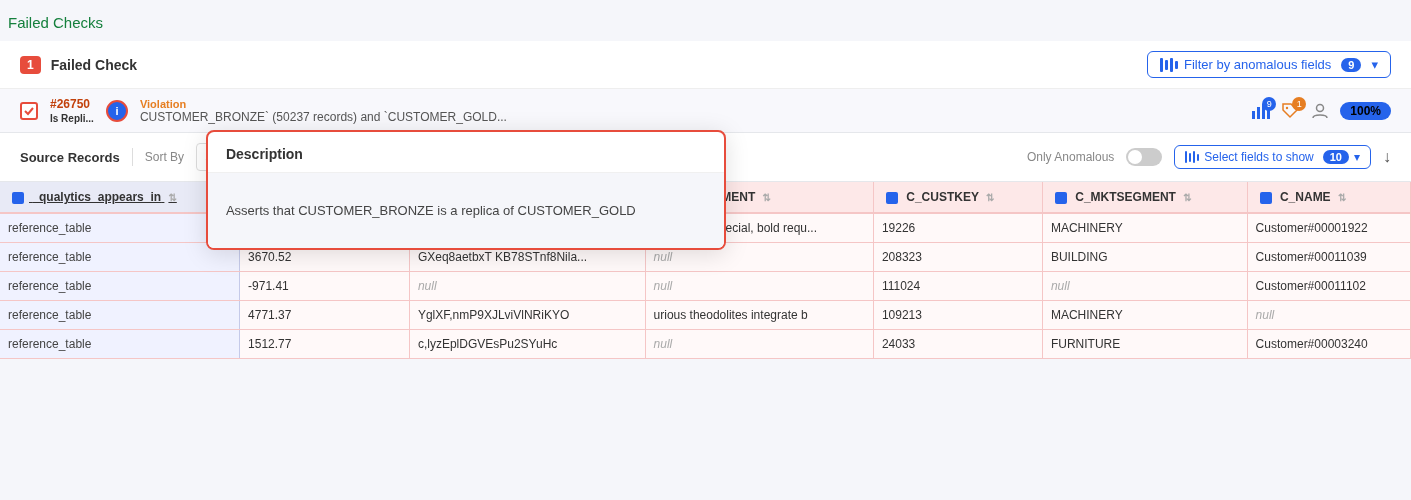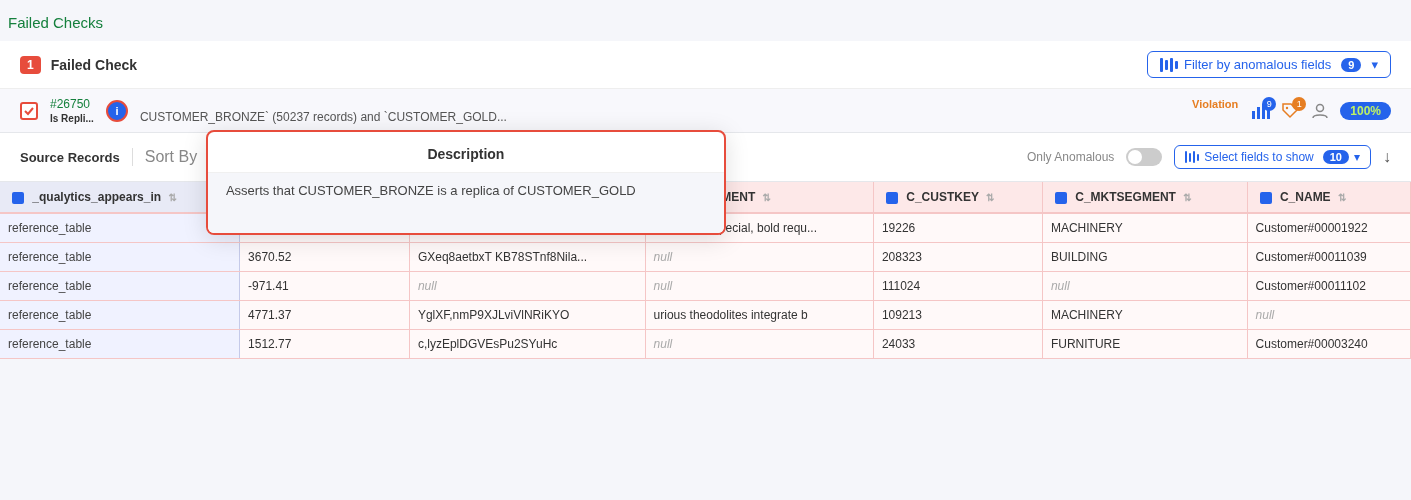--- a/index.html
+++ b/index.html
@@ -77,21 +77,21 @@
       height: 18px;
       border: 2px solid #e74c3c;
       border-radius: 3px;
       display: flex;
       align-items: center;
       justify-content: center;
       background: #fff;
       flex-shrink: 0;
     }
     .check-checkbox svg { width: 12px; height: 12px; }
-    .check-id { color: #15803d; font-size: 12px; }
+    .check-id { color: #c2410c; font-size: 12px; font-weight: bold; }
     .info-icon-wrapper {
       position: relative;
       display: inline-flex;
       align-items: center;
     }
     .info-circle {
       width: 22px;
       height: 22px;
       border-radius: 50%;
       background: #2563eb;
@@ -100,21 +100,21 @@
       align-items: center;
       justify-content: center;
       color: #fff;
       font-size: 11px;
       font-weight: 700;
       cursor: pointer;
       z-index: 10;
     }
     .check-name { font-weight: 600; font-size: 10px; color: #333; }
     .violation-col { flex: 1; }
-    .violation-label { color: #e67e22; font-size: 11px; font-weight: 600; text-align: right; }
+    .violation-label { color: #e67e22; font-size: 11px; font-weight: 600; }
     .violation-text { color: #555; font-size: 12px; }
     .check-actions {
       display: flex;
       align-items: center;
       gap: 10px;
     }
     .icon-btn {
       position: relative;
       display: inline-flex;
       align-items: center;
@@ -144,21 +144,21 @@
       border-radius: 50%;
       width: 14px;
       height: 14px;
       font-size: 9px;
       display: flex;
       align-items: center;
       justify-content: center;
     }
     .progress-badge {
       background: #2563eb;
-      color: #bef264;
+      color: #000000;
       border-radius: 12px;
       padding: 2px 10px;
       font-size: 12px;
       font-weight: 700;
     }
 
     
     .tooltip-popup {
       position: absolute;
       left: 100px;
@@ -170,42 +170,41 @@
       box-shadow: 0 4px 24px rgba(0,0,0,0.13);
       padding: 0;
       width: 520px;
     }
     .tooltip-title {
       font-size: 14px;
       font-weight: 600;
       color: #333;
       padding: 14px 18px 10px;
       border-bottom: 1px solid #f0f0f0;
-      text-align: center;
     }
     .tooltip-body {
       background: #f5f6fa;
-      padding: 10px 18px;
+      padding: 30px 18px;
       font-size: 13px;
       color: #444;
       border-radius: 0 0 6px 6px;
       min-height: 60px;
     }
 
     
     .source-records-bar {
       display: flex;
       align-items: center;
       padding: 10px 20px;
       background: #fff;
       border-bottom: 1px solid #e5e7eb;
       gap: 12px;
     }
     .source-records-label { font-weight: 600; font-size: 13px; color: #333; }
-    .sort-by-label { font-size: 16px; color: #888; }
+    .sort-by-label { font-size: 12px; color: #888; }
     .nav-arrow-btn {
       width: 28px; height: 28px;
       border: 1px solid #ddd;
       border-radius: 4px;
       background: #fff;
       display: flex; align-items: center; justify-content: center;
       cursor: pointer;
       font-size: 14px; color: #555;
     }
     .sort-dropdown {
@@ -280,20 +279,21 @@
       border-right: 1px solid #f5c6c6;
       padding: 8px 12px;
       font-weight: 600;
       color: #333;
       white-space: nowrap;
       text-align: left;
     }
     thead tr th:first-child {
       background: #e8eaf6;
       border-right: 1px solid #c5cae9;
+      text-decoration: underline;
     }
     .col-icon-small {
       display: inline-block;
       width: 12px; height: 12px;
       background: #2563eb;
       border-radius: 2px;
       margin-right: 5px;
       vertical-align: middle;
     }
     .sort-icon { color: #aaa; font-size: 10px; margin-left: 4px; }

